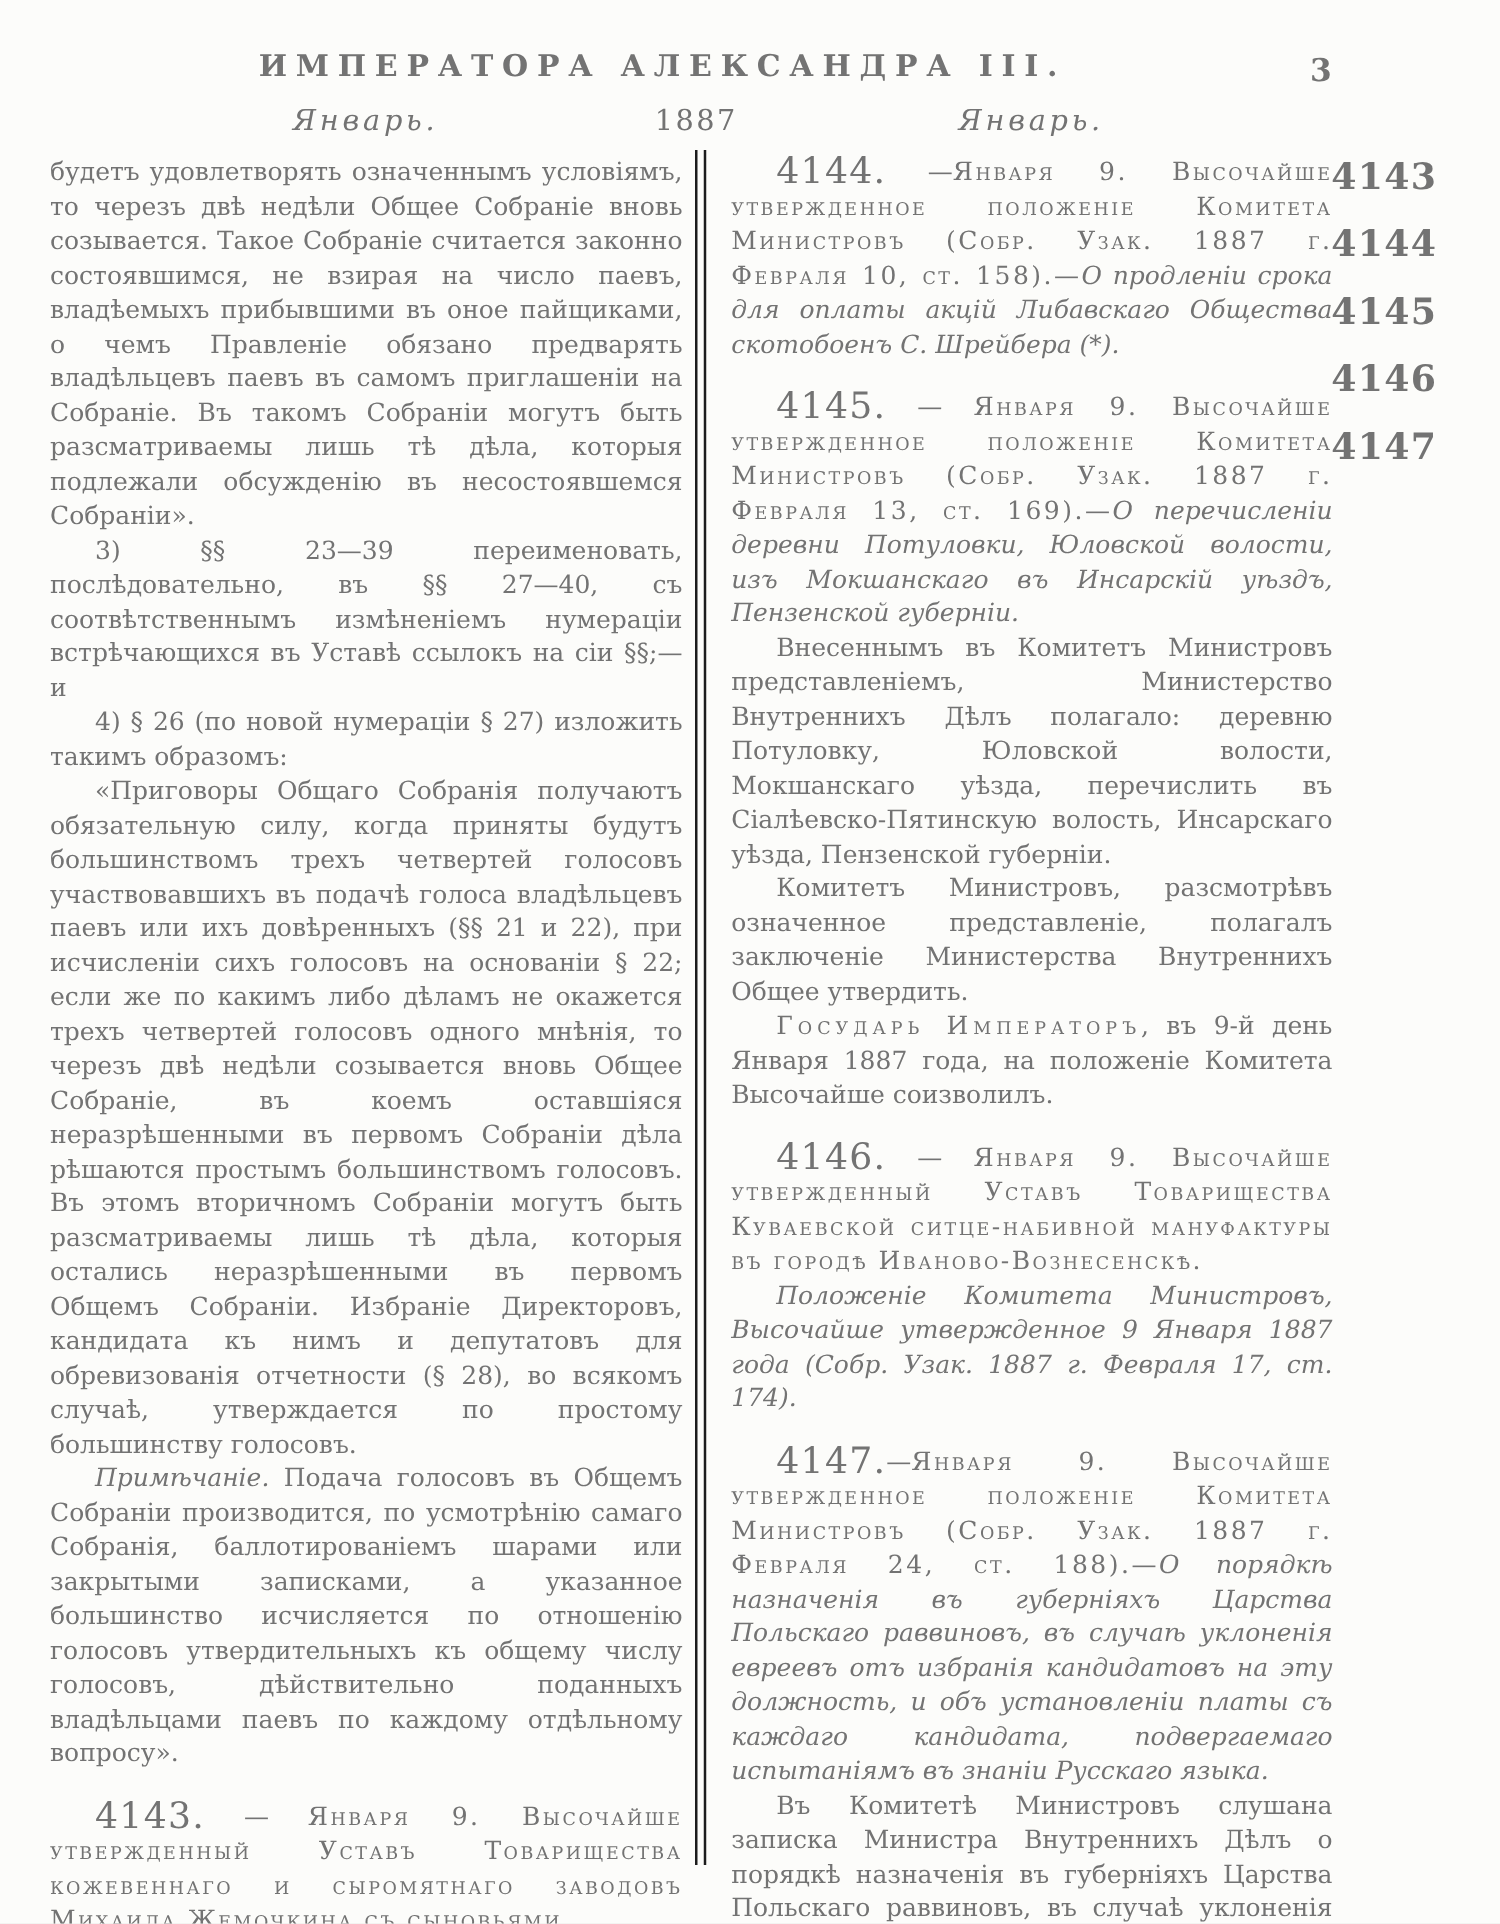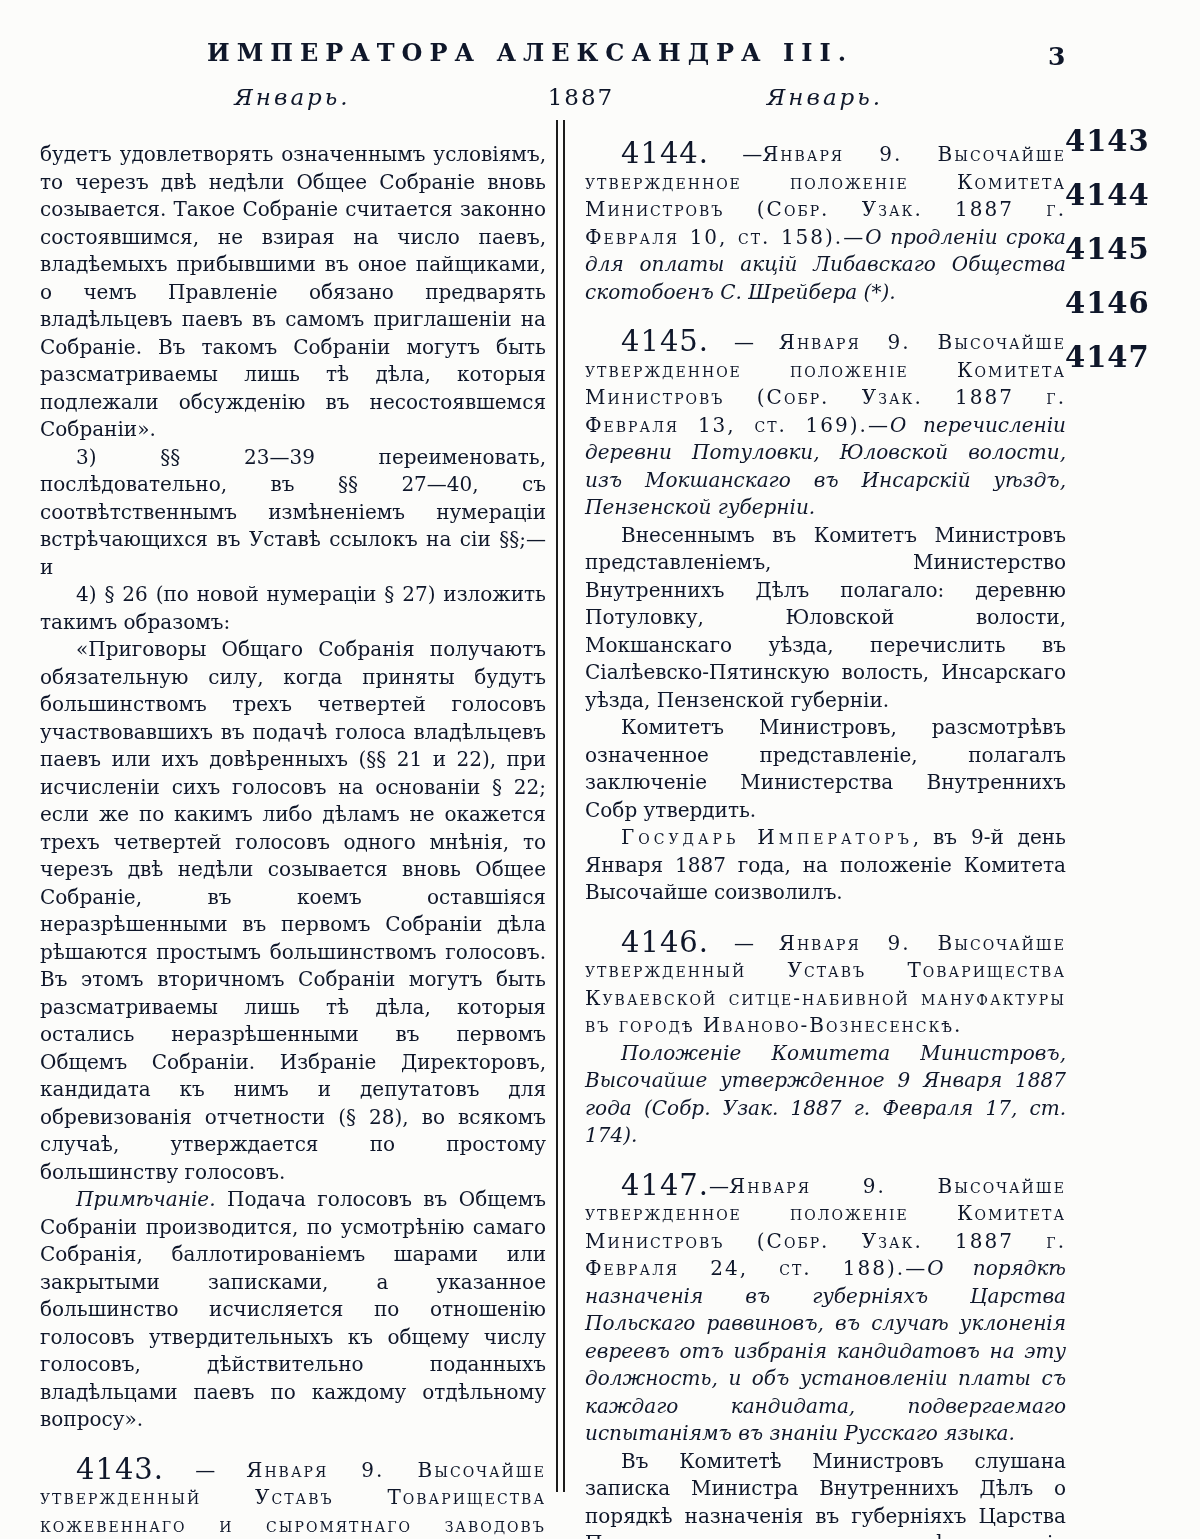--- a/index.html
+++ b/index.html
@@ -1,21 +1,21 @@
 <!DOCTYPE html>
 <html><head>
 <meta charset="utf-8">
 <style>
   html, body { margin: 0; padding: 0; background: #e8e8e4; }
   #page {
     position: relative;
     width: 1200px;
     height: 1539px;
     background: #fcfcfa;
-    color: #0f172a;
+    color: #737373;
     font-family: "DejaVu Serif", "Liberation Serif", serif;
     overflow: hidden;
   }
 
   
   .header-title {
     position: absolute;
     left: 0; top: 38px; width: 1060px;
     text-align: center;
     font-size: 24px;
@@ -28,21 +28,21 @@
     left: 1048px; top: 42px;
     font-size: 25px;
     font-weight: 600;
   }
   .subheader-left, .subheader-center, .subheader-right {
     position: absolute; top: 84px;
     font-size: 23px;
     text-align: center;
   }
   .subheader-left  { left: 40px;  width: 505px; font-style: italic; letter-spacing: 3px; }
-  .subheader-center{ left: 516px; width: 130px; letter-spacing: 2px; }
+  .subheader-center{ left: 492px; width: 130px; letter-spacing: 2px; }
   .subheader-right { left: 585px; width: 480px; font-style: italic; letter-spacing: 3px; }
 
   
   .column {
     position: absolute;
     top: 124px;
     font-size: 20px;
     line-height: 27.5px;
   }
   #left-column  { left: 40px;  width: 506px; }
@@ -53,21 +53,21 @@
     left: 556px; top: 120px;
     width: 5px; height: 1372px;
     border-left: 2px solid #1c1c1c;
     border-right: 2px solid #1c1c1c;
   }
 
   
   .para { margin: 0; text-align: justify; }
   .para + .para { }
   p.kind-heading { margin-top: 23px; }
-  .column .para:first-child { margin-top: 17px; }
+  .column .para:first-child { margin-top: 0; }
   .indent { text-indent: 36px; }
   .kind-cite { font-style: italic; }
 
   
   .seg-i { font-style: italic; }
   .seg-c { font-variant-caps: small-caps; letter-spacing: 2px; }
   .seg-g { font-variant-caps: small-caps; letter-spacing: 4px; }
   .seg-n {
     font-weight: normal;
     font-size: 29px;
@@ -108,21 +108,21 @@
       <p class="para kind-body indent"><span class="seg-p">4) § 26 (по новой нумераціи § 27) изложить такимъ образомъ:</span></p>
       <p class="para kind-body indent"><span class="seg-p">«Приговоры Общаго Собранія получаютъ обязательную силу, когда приняты будутъ большинствомъ трехъ четвертей голосовъ участвовавшихъ въ подачѣ голоса владѣльцевъ паевъ или ихъ довѣренныхъ (§§ 21 и 22), при исчисленіи сихъ голосовъ на основаніи § 22; если же по какимъ либо дѣламъ не окажется трехъ четвертей голосовъ одного мнѣнія, то черезъ двѣ недѣли созывается вновь Общее Собраніе, въ коемъ оставшіяся неразрѣшенными въ первомъ Собраніи дѣла рѣшаются простымъ большинствомъ голосовъ. Въ этомъ вторичномъ Собраніи могутъ быть разсматриваемы лишь тѣ дѣла, которыя остались неразрѣшенными въ первомъ Общемъ Собраніи. Избраніе Директоровъ, кандидата къ нимъ и депутатовъ для обревизованія отчетности (§ 28), во всякомъ случаѣ, утверждается по простому большинству голосовъ.</span></p>
       <p class="para kind-note indent"><span class="seg-i">Примѣчаніе.</span><span class="seg-p"> Подача голосовъ въ Общемъ Собраніи производится, по усмотрѣнію самаго Собранія, баллотированіемъ шарами или закрытыми записками, а указанное большинство исчисляется по отношенію голосовъ утвердительныхъ къ общему числу голосовъ, дѣйствительно поданныхъ владѣльцами паевъ по каждому отдѣльному вопросу».</span></p>
       <p class="para kind-heading indent"><span class="seg-n">4143.</span><span class="seg-p"> — </span><span class="seg-c">Января 9. Высочайше утвержденный Уставъ Товарищества кожевеннаго и сыромятнаго заводовъ Михаила Жемочкина съ сыновьями.</span></p>
     </div>
 
   <div id="right-column" class="column">
       <p class="para kind-heading indent"><span class="seg-n">4144.</span><span class="seg-p"> —</span><span class="seg-c">Января 9. Высочайше утвержденное положеніе Комитета Министровъ (Собр. Узак. 1887 г. Февраля 10, ст. 158).—</span><span class="seg-i">О продленіи срока для оплаты акцій Либавскаго Общества скотобоенъ С. Шрейбера (*).</span></p>
       <p class="para kind-heading indent"><span class="seg-n">4145.</span><span class="seg-p"> — </span><span class="seg-c">Января 9. Высочайше утвержденное положеніе Комитета Министровъ (Собр. Узак. 1887 г. Февраля 13, ст. 169).—</span><span class="seg-i">О перечисленіи деревни Потуловки, Юловской волости, изъ Мокшанскаго въ Инсарскій уѣздъ, Пензенской губерніи.</span></p>
       <p class="para kind-body indent"><span class="seg-p">Внесеннымъ въ Комитетъ Министровъ представленіемъ, Министерство Внутреннихъ Дѣлъ полагало: деревню Потуловку, Юловской волости, Мокшанскаго уѣзда, перечислить въ Сіалѣевско-Пятинскую волость, Инсарскаго уѣзда, Пензенской губерніи.</span></p>
-      <p class="para kind-body indent"><span class="seg-p">Комитетъ Министровъ, разсмотрѣвъ означенное представленіе, полагалъ заключеніе Министерства Внутреннихъ Собр утвердить.</span></p>
+      <p class="para kind-body indent"><span class="seg-p">Комитетъ Министровъ, разсмотрѣвъ означенное представленіе, полагалъ заключеніе Министерства Внутреннихъ Общее утвердить.</span></p>
       <p class="para kind-body indent"><span class="seg-g">Государь Императоръ</span><span class="seg-p">, въ 9-й день Января 1887 года, на положеніе Комитета Высочайше соизволилъ.</span></p>
       <p class="para kind-heading indent"><span class="seg-n">4146.</span><span class="seg-p"> — </span><span class="seg-c">Января 9. Высочайше утвержденный Уставъ Товарищества Куваевской ситце-набивной мануфактуры въ городѣ Иваново-Вознесенскѣ.</span></p>
       <p class="para kind-cite indent"><span class="seg-p">Положеніе Комитета Министровъ, Высочайше утвержденное 9 Января 1887 года (Собр. Узак. 1887 г. Февраля 17, ст. 174).</span></p>
       <p class="para kind-heading indent"><span class="seg-n">4147.</span><span class="seg-p">—</span><span class="seg-c">Января 9. Высочайше утвержденное положеніе Комитета Министровъ (Собр. Узак. 1887 г. Февраля 24, ст. 188).—</span><span class="seg-i">О порядкѣ назначенія въ губерніяхъ Царства Польскаго раввиновъ, въ случаѣ уклоненія евреевъ отъ избранія кандидатовъ на эту должность, и объ установленіи платы съ каждаго кандидата, подвергаемаго испытаніямъ въ знаніи Русскаго языка.</span></p>
       <p class="para kind-body indent"><span class="seg-p">Въ Комитетѣ Министровъ слушана записка Министра Внутреннихъ Дѣлъ о порядкѣ назначенія въ губерніяхъ Царства Польскаго раввиновъ, въ случаѣ уклоненія евреевъ отъ избранія кандидатовъ на эту должность.</span></p>
     </div>
 
   <div id="margin-numbers">
       <div class="margin-num" style="top: 126px;">4143</div>
       <div class="margin-num" style="top: 180px;">4144</div>

